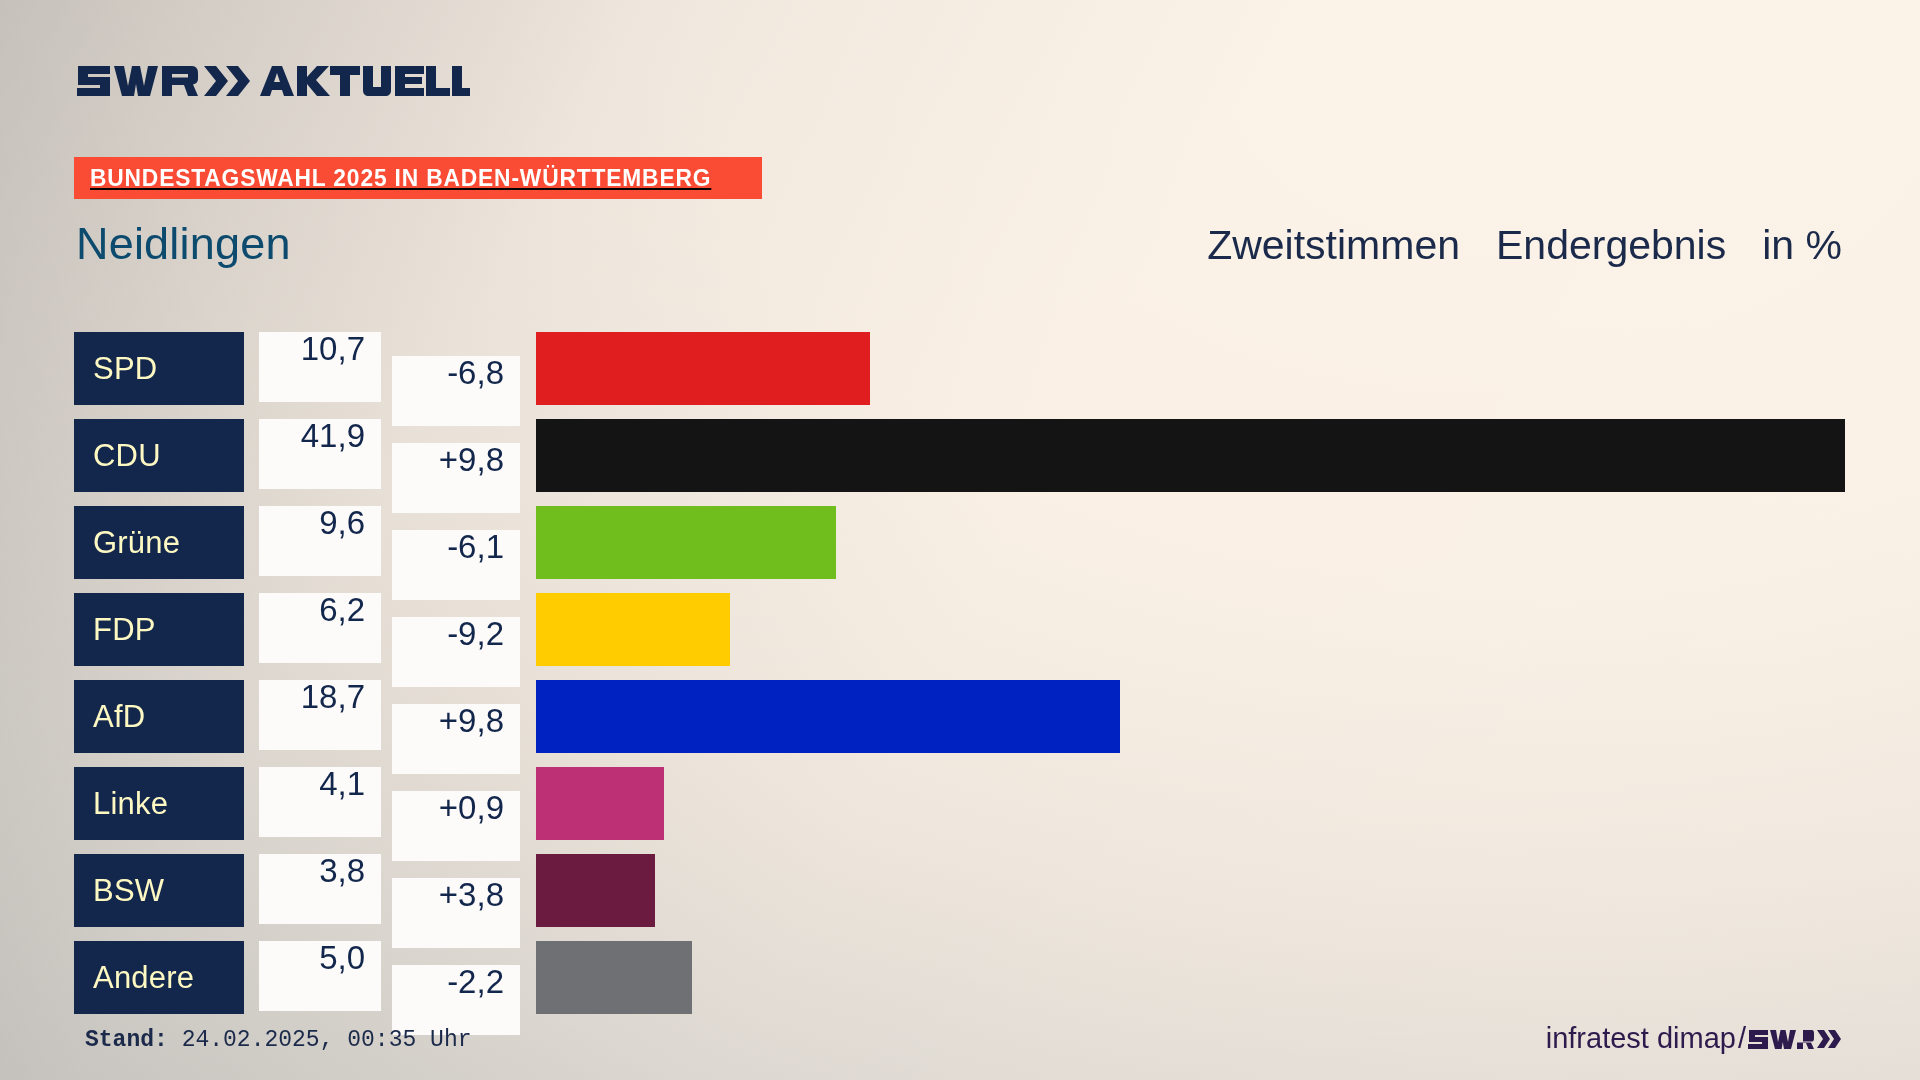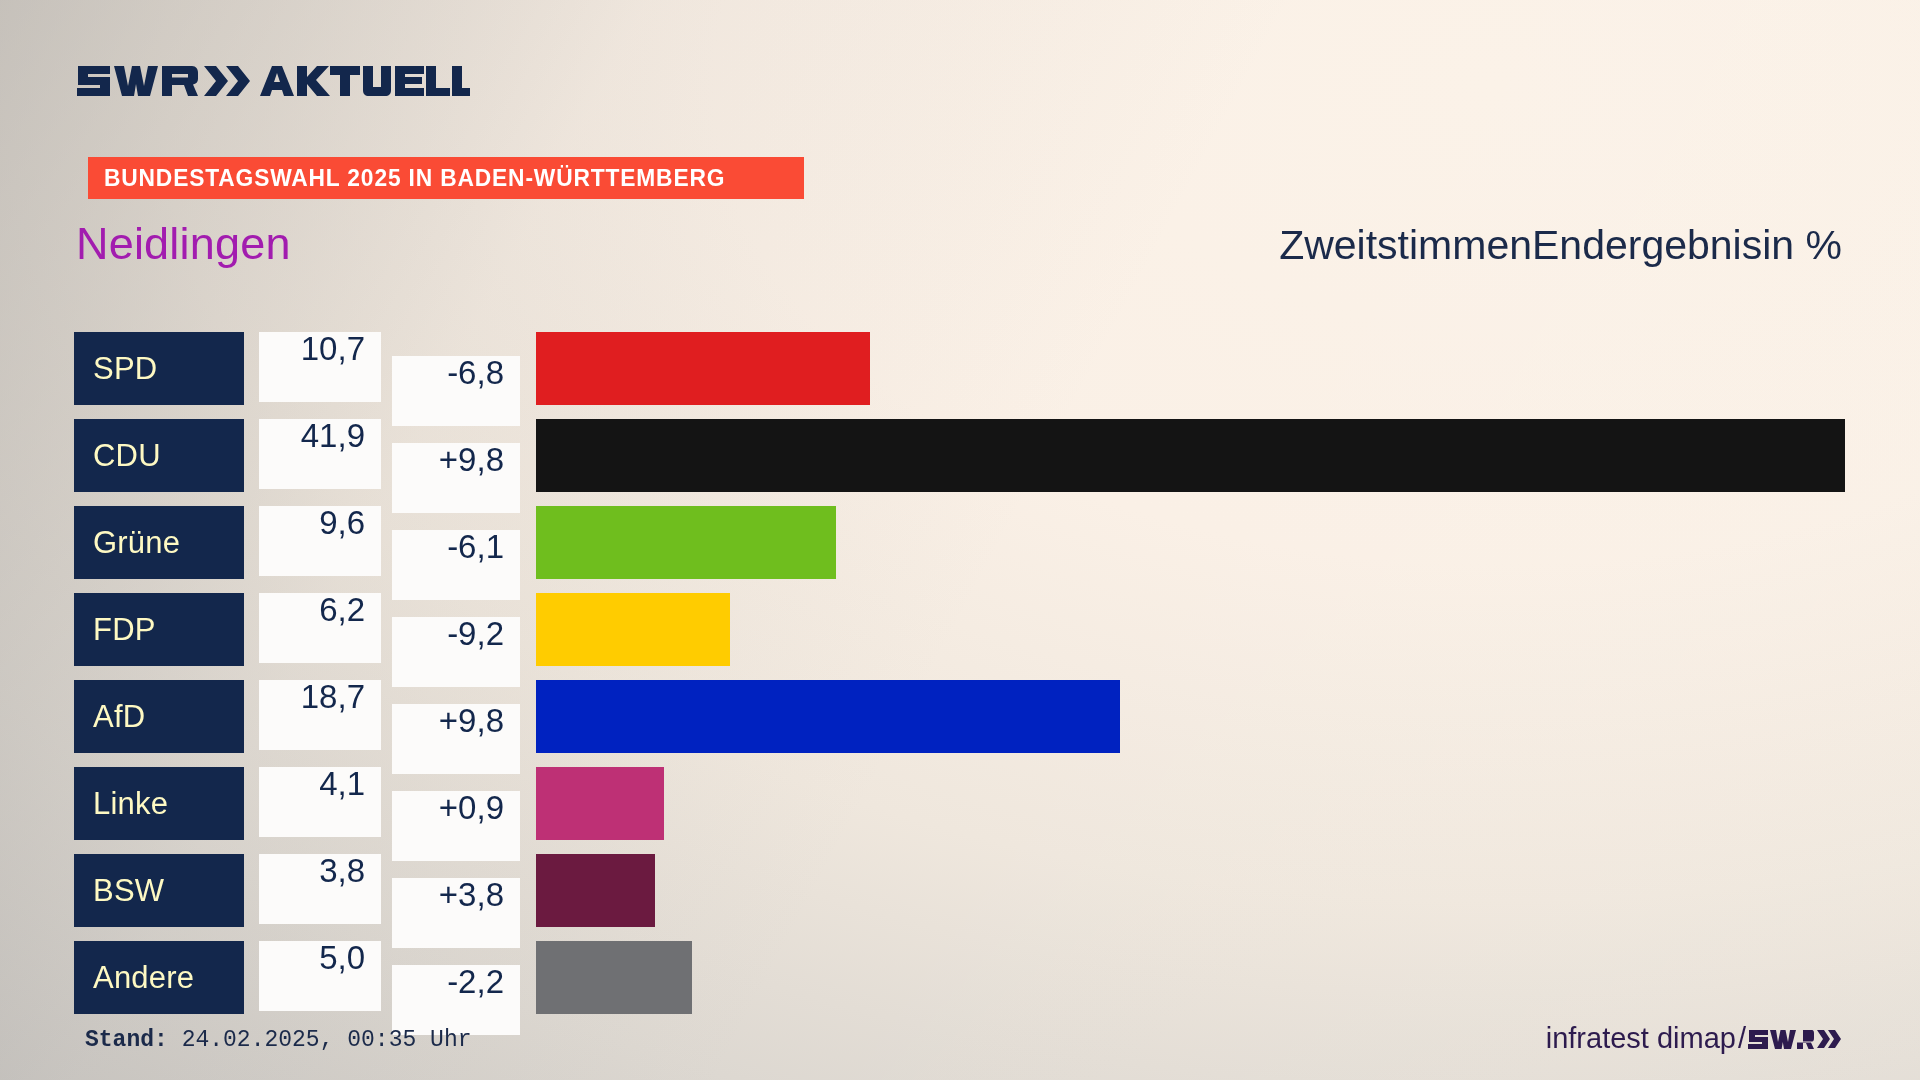--- a/index.html
+++ b/index.html
@@ -41,55 +41,57 @@
     top: 57px;
     height: 44px;
     display: flex;
     align-items: center;
     gap: 0px;
   }
   .logo-svg { display: block; }
 
   #kicker {
     position: absolute;
-    left: 88px;
+    left: 74px;
     top: 157px;
     height: 42px;
     background: #fa4b35;
     display: flex;
     align-items: center;
-    padding: 0 32px 0 16px;
+    padding: 0 4px 0 16px;
+    text-decoration: underline;
   }
   #kicker-text {
     color: #ffffff;
     font-size: 24.5px;
     font-weight: 700;
     letter-spacing: 0.9px;
     font-stretch: condensed;
     white-space: nowrap;
     transform: scaleX(0.93);
     transform-origin: left center;
   }
 
   #place {
     position: absolute;
     left: 76px;
     top: 218px;
     font-size: 45px;
-    color: #a21caf;
+    color: #0c4a6e;
     letter-spacing: 0.2px;
     white-space: nowrap;
   }
 
   #headline-right {
     position: absolute;
     right: 78px;
     top: 222px;
     display: flex;
     align-items: baseline;
+    gap: 36px;
     color: #1b2a4a;
     font-size: 41px;
     white-space: nowrap;
   }
 
   
   #table {
     position: absolute;
     left: 74px;
     top: 332px;

